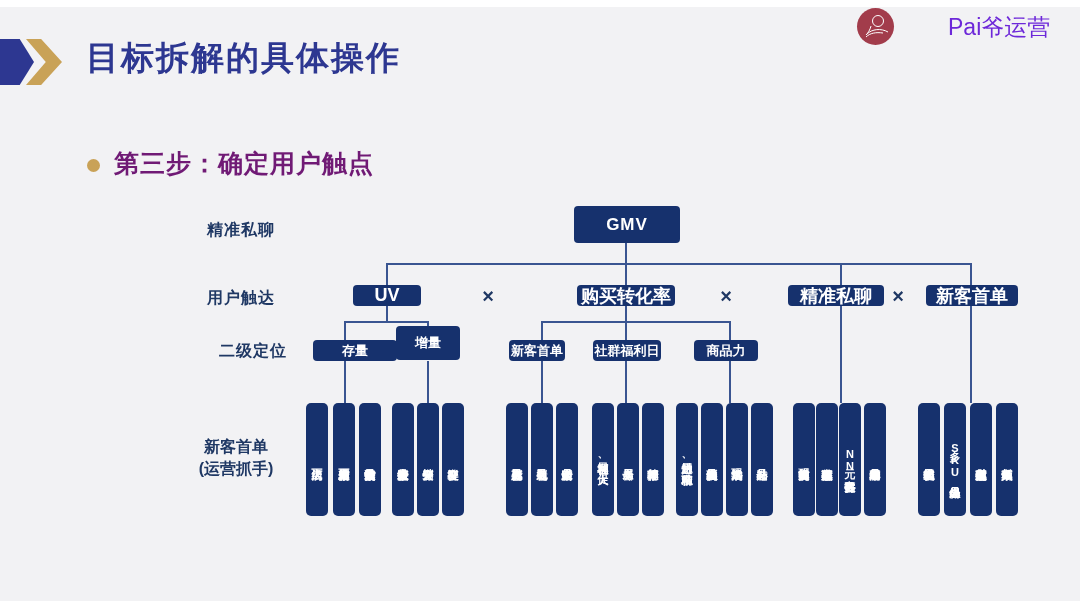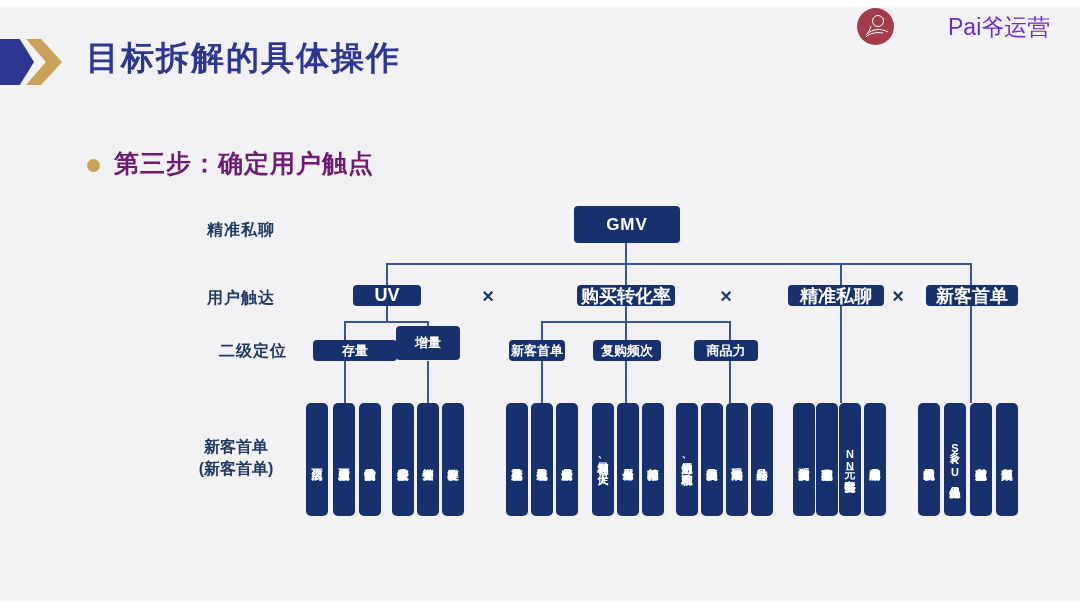--- a/index.html
+++ b/index.html
@@ -64,21 +64,21 @@
 <div class="logo-text">Pai爷运营</div>
 
 <div class="bullet-dot"></div>
 <div class="bullet-text">第三步：确定用户触点</div>
 
 <div class="row-label" style="left:207px;top:220px">精准私聊</div>
 <div class="row-label" style="left:207px;top:288px">用户触达</div>
 <div class="row-label" style="left:219px;top:341px">二级定位</div>
 <div class="row-label-2l">
   <span>新客首单</span><br>
-  <span>(新客首单)</span>
+  <span>(运营抓手)</span>
 </div>
 
 <div class="ln" style="left:625px;top:243px;width:2px;height:21px"></div>
 <div class="ln" style="left:386px;top:263px;width:586px;height:2px"></div>
 <div class="ln" style="left:386px;top:264px;width:2px;height:22px"></div>
 <div class="ln" style="left:625px;top:264px;width:2px;height:22px"></div>
 <div class="ln" style="left:840px;top:264px;width:2px;height:22px"></div>
 <div class="ln" style="left:970px;top:264px;width:2px;height:22px"></div>
 <div class="ln" style="left:386px;top:306px;width:2px;height:16px"></div>
 <div class="ln" style="left:625px;top:306px;width:2px;height:16px"></div>
@@ -103,21 +103,21 @@
 <div class="mult" style="left:475px;top:285px">×</div>
 <div class="nbox f14" style="left:577px;top:285px;width:98px;height:21px">购买转化率</div>
 <div class="mult" style="left:713px;top:285px">×</div>
 <div class="nbox f14" style="left:788px;top:285px;width:96px;height:21px">精准私聊</div>
 <div class="mult" style="left:885px;top:285px">×</div>
 <div class="nbox f14" style="left:926px;top:285px;width:92px;height:21px">新客首单</div>
 
 <div class="nbox f13" style="left:313px;top:340px;width:84px;height:21px">存量</div>
 <div class="nbox f13" style="left:396px;top:326px;width:64px;height:34px">增量</div>
 <div class="nbox f13" style="left:509px;top:340px;width:56px;height:21px">新客首单</div>
-<div class="nbox f13" style="left:593px;top:340px;width:68px;height:21px">复购频次</div>
+<div class="nbox f13" style="left:593px;top:340px;width:68px;height:21px">社群福利日</div>
 <div class="nbox f13" style="left:694px;top:340px;width:64px;height:21px">商品力</div>
 
 <div class="vbar" style="left:306px">线下门店</div>
 <div class="vbar" style="left:333px">新下单用户精准短信</div>
 <div class="vbar" style="left:359px">微信公众号文章阅读量</div>
 
 <div class="vbar" style="left:392px">企微个人号涨粉裂变</div>
 <div class="vbar" style="left:417px">分销裂变</div>
 <div class="vbar" style="left:442px">社群裂变</div>
 

